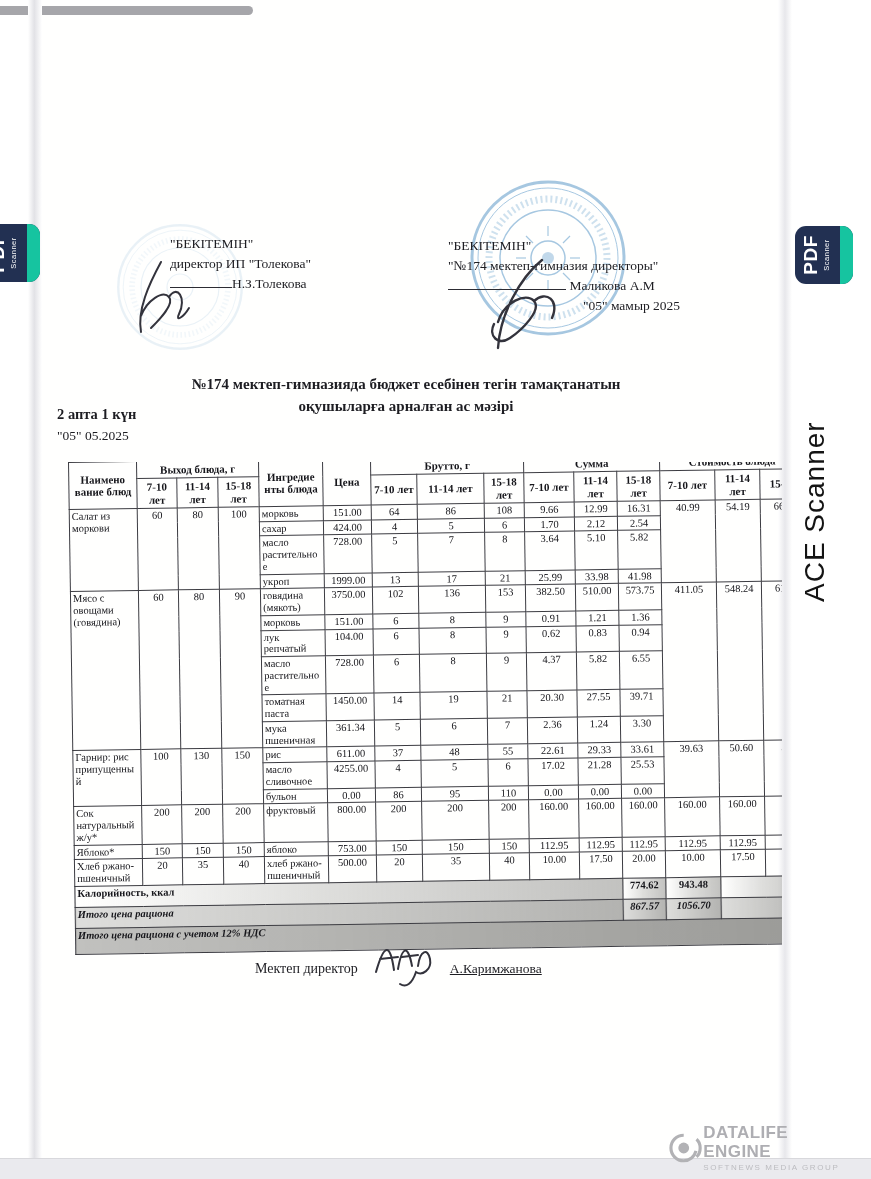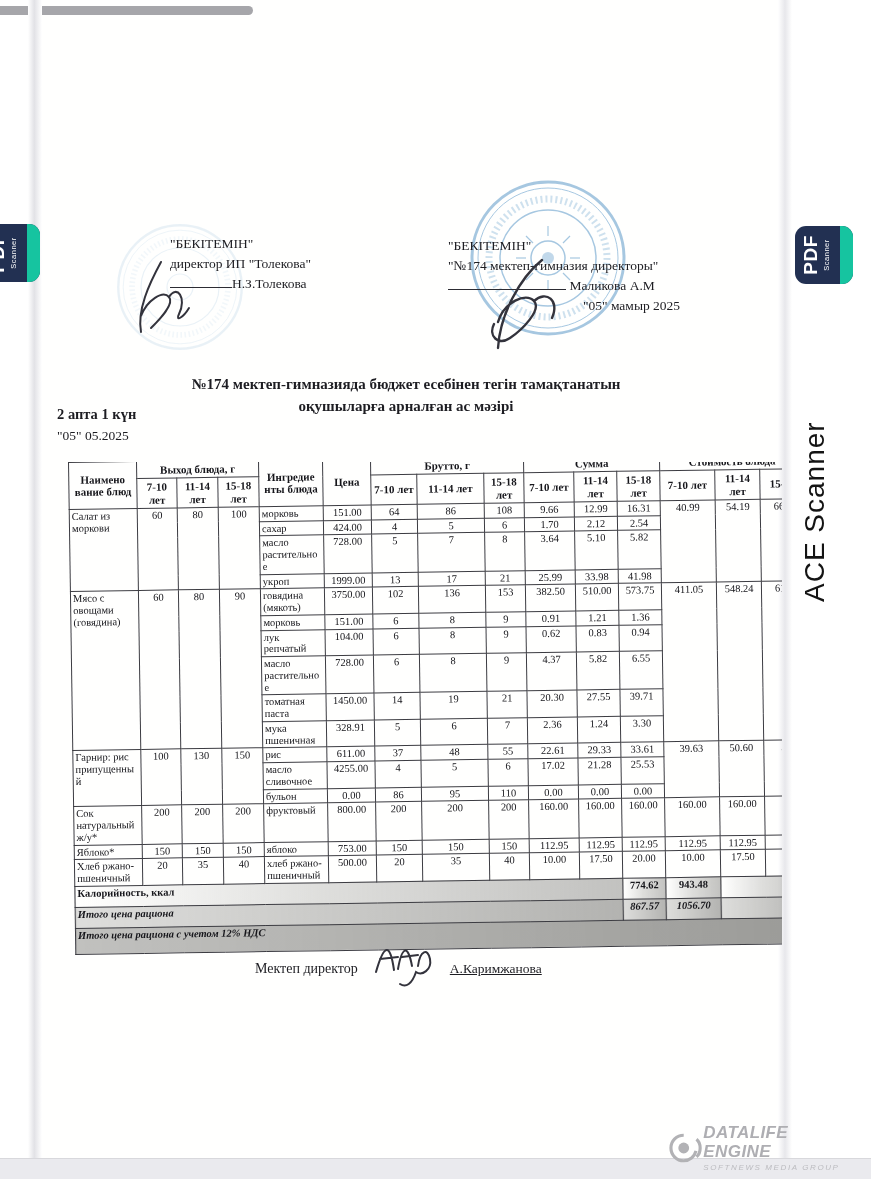--- a/index.html
+++ b/index.html
@@ -28,21 +28,21 @@
     font-size:19px;letter-spacing:.5px;margin-top:6px;line-height:1;}
   .pdf-badge .scn-txt{color:#fff;font-family:"Liberation Sans",sans-serif;font-size:7.5px;
     letter-spacing:.5px;margin-top:3px;line-height:1;}
   .pdf-badge .teal{position:absolute;left:0;bottom:0;width:58px;height:13px;background:#16c4a0;
     border-radius:0 0 11px 11px;}
   .badge-right{left:795px;top:226px;}
   .badge-left{left:-18px;top:224px;}
 
   .datalife{position:absolute;left:668px;top:1124px;width:190px;display:flex;align-items:center;
     font-family:"Liberation Sans",sans-serif;}
-  .datalife .dl-text{font-style:italic;}
+  .datalife .dl-text{}
   .dl-title{font-size:17px;font-weight:bold;color:#aeaeb2;letter-spacing:.4px;line-height:1.1;}
   .dl-sub{font-size:8px;color:#bcbcc0;letter-spacing:1.6px;margin-top:2px;}
 
   
   .paper{position:absolute;left:30px;top:0;width:752px;height:1160px;background:#fffffe;}
 
   .approval{position:absolute;font-size:13.5px;line-height:20px;z-index:3;}
   .approval-left{left:140px;top:234px;}
   .approval-right{left:418px;top:236px;}
   .sig-line{display:inline-block;border-bottom:1.5px solid #2c2c33;height:12px;
@@ -309,21 +309,21 @@
               <td class="c">1450.00</td>
               <td class="c">14</td>
               <td class="c">19</td>
               <td class="c">21</td>
               <td class="c">20.30</td>
               <td class="c">27.55</td>
               <td class="c">39.71</td>
             </tr>
             <tr>
               <td class="l">мука пшеничная</td>
-              <td class="c">328.91</td>
+              <td class="c">361.34</td>
               <td class="c">5</td>
               <td class="c">6</td>
               <td class="c">7</td>
               <td class="c">2.36</td>
               <td class="c">1.24</td>
               <td class="c">3.30</td>
             </tr>
             <tr>
               <td rowspan="3" class="l">Гарнир: рис припущенный</td>
               <td rowspan="3" class="c">100</td>

